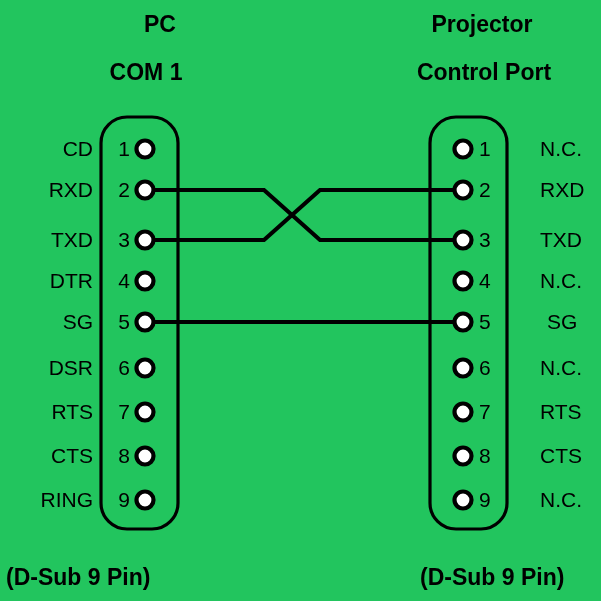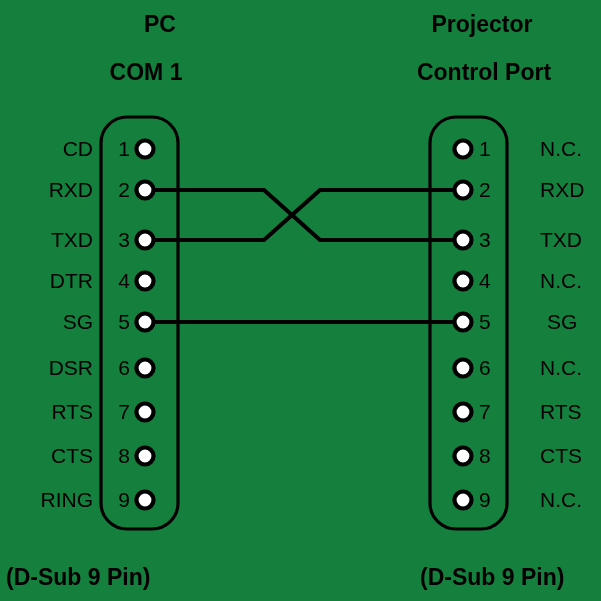--- a/index.html
+++ b/index.html
@@ -4,21 +4,21 @@
 <style>
   html, body {
     margin: 0;
     padding: 0;
     background: #ffffff;
   }
   #diagram-root {
     position: relative;
     width: 601px;
     height: 601px;
-    background: #15803d;
+    background: #22c55e;
     font-family: "Liberation Sans", sans-serif;
     overflow: hidden;
   }
   svg.layer {
     position: absolute;
     left: 0;
     top: 0;
     width: 601px;
     height: 601px;
   }

